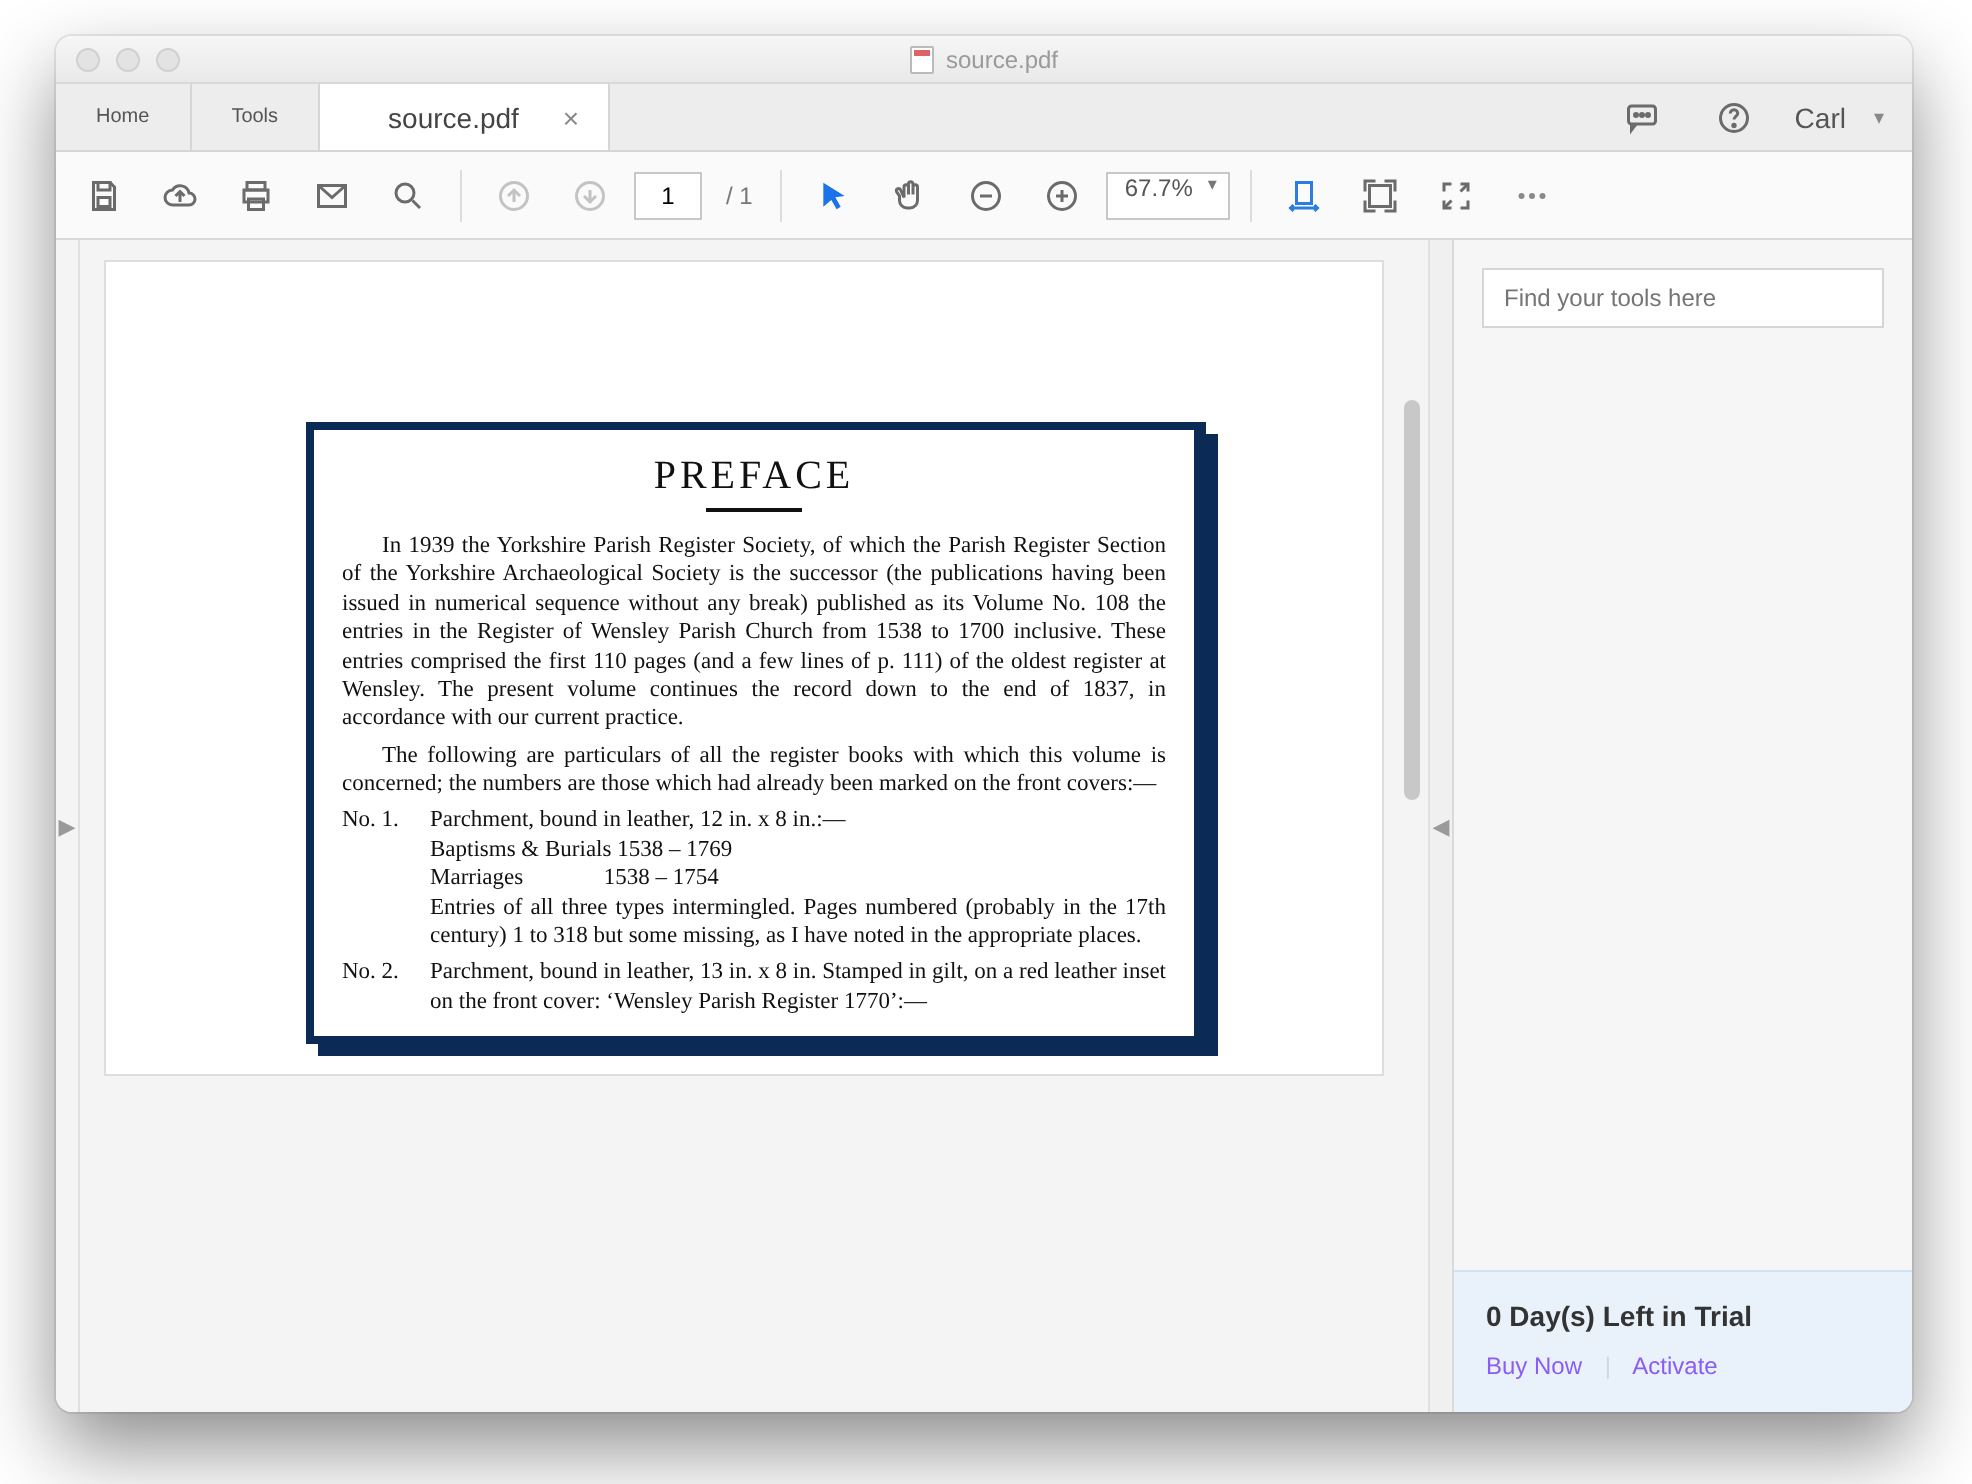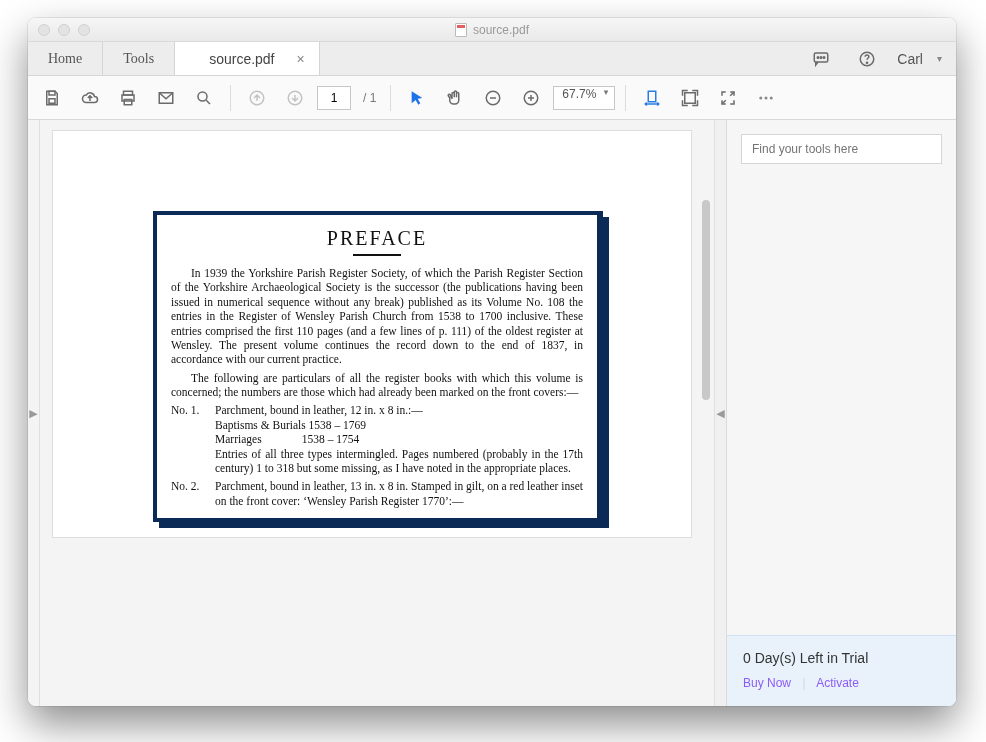--- a/index.html
+++ b/index.html
@@ -48,24 +48,23 @@
   .tabrow {
     height: 34px;
     background: #ededed;
     border-bottom: 1px solid #d5d5d5;
     display: flex;
     align-items: stretch;
   }
   .navtab {
     padding: 0 20px;
     display:flex; align-items:center;
-    font-size: 14px; color:#555;
+    font-size: 10px; color:#555;
     border-right: 1px solid #d5d5d5;
     cursor:pointer;
-    font-family:Liberation Serif, serif;
   }
   .doc-tab {
     background:#fff;
     display:flex; align-items:center;
     padding: 0 14px 0 34px;
     font-size:14px; color:#444;
     border-right:1px solid #d5d5d5;
     position:relative;
   }
   .doc-tab .close {
@@ -164,21 +163,21 @@
     display:flex; align-items:center;
   }
   .tool-search input {
     border:none; outline:none; width:100%; font-size:12px; color:#555;
   }
   .sidepanel .flexfill { flex:1; }
   .trial {
     background:#e9f2fb; border-top:1px solid #cfe1f2;
     padding:14px 16px 16px;
   }
-  .trial h3 { font-size:14px; font-weight:400; color:#333; margin-bottom:10px; }
+  .trial h3 { font-size:14px; font-weight:700; color:#333; margin-bottom:10px; }
   .trial p { font-size:11.5px; color:#555; line-height:1.4; margin-bottom:12px; }
   .trial .links { font-size:12px; }
   .trial a { color:#8b5cf6; text-decoration:none; cursor:pointer; }
   .trial .div { color:#cdd9e5; margin:0 8px; }
 
   .right-handle {
     width:12px; background:#f0f0f0; border-left:1px solid #e0e0e0;
     display:flex; align-items:center; justify-content:center;
   }
 </style>

